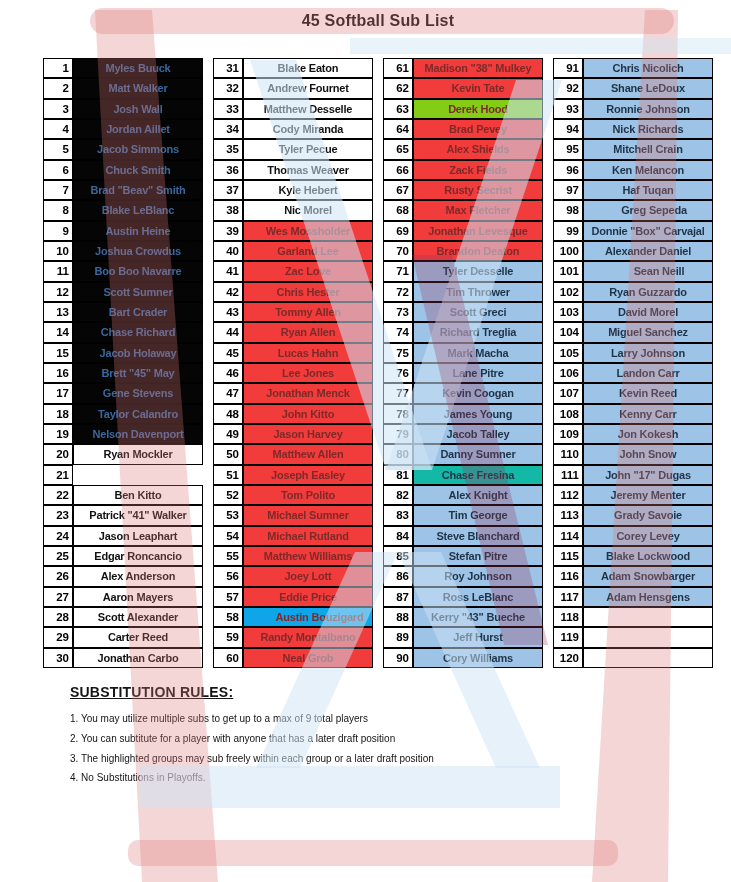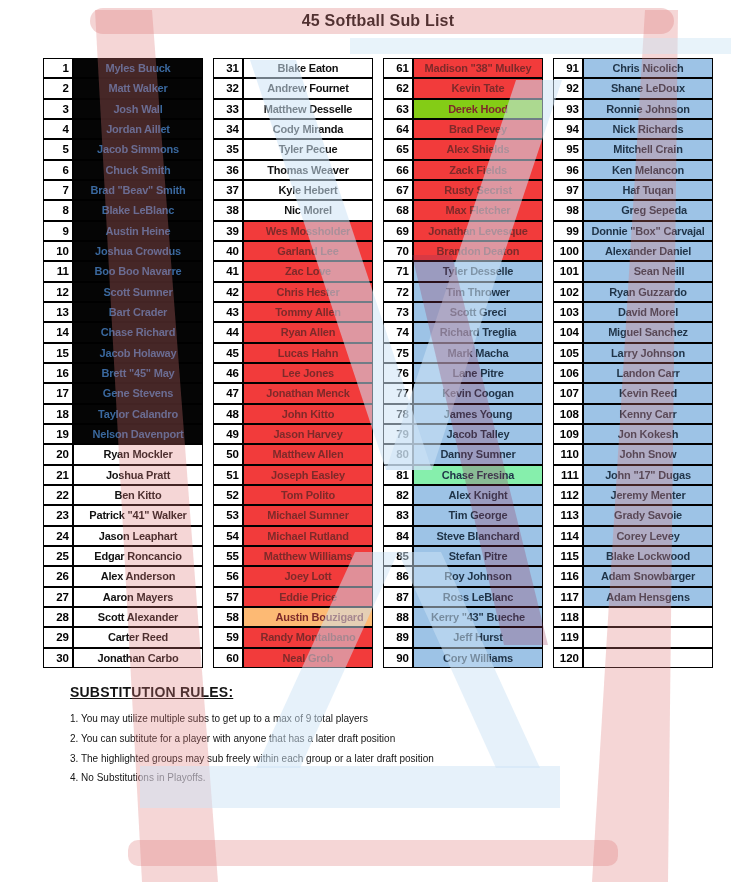--- a/index.html
+++ b/index.html
@@ -123,21 +123,20 @@
       <div class="row">
         <div class="num">19</div>
         <div class="nm" style="background: rgb(5, 5, 5); color: rgb(58, 104, 158);">Nelson Davenport</div>
       </div>
       <div class="row">
         <div class="num">20</div>
         <div class="nm" style="background: rgb(255, 255, 255); color: rgb(17, 17, 17);">Ryan Mockler</div>
       </div>
       <div class="row">
         <div class="num">21</div>
-        <div class="nm" style="background: rgb(255, 255, 255); color: rgb(17, 17, 17);">Joshua Pratt</div>
       </div>
       <div class="row">
         <div class="num">22</div>
         <div class="nm" style="background: rgb(255, 255, 255); color: rgb(17, 17, 17);">Ben Kitto</div>
       </div>
       <div class="row">
         <div class="num">23</div>
         <div class="nm" style="background: rgb(255, 255, 255); color: rgb(17, 17, 17);">Patrick "41" Walker</div>
       </div>
       <div class="row">
@@ -273,21 +272,21 @@
       <div class="row">
         <div class="num">56</div>
         <div class="nm" style="background: rgb(242, 59, 59); color: rgb(126, 42, 42);">Joey Lott</div>
       </div>
       <div class="row">
         <div class="num">57</div>
         <div class="nm" style="background: rgb(242, 59, 59); color: rgb(126, 42, 42);">Eddie Price</div>
       </div>
       <div class="row">
         <div class="num">58</div>
-        <div class="nm" style="background: #fdba74; color: rgb(126, 42, 42); padding-left: 23px;">Austin Bouzigard</div>
+        <div class="nm" style="background: #0ea5e9; color: rgb(126, 42, 42); padding-left: 23px;">Austin Bouzigard</div>
       </div>
       <div class="row">
         <div class="num">59</div>
         <div class="nm" style="background: rgb(242, 59, 59); color: rgb(126, 42, 42);">Randy Montalbano</div>
       </div>
       <div class="row">
         <div class="num">60</div>
         <div class="nm" style="background: rgb(242, 59, 59); color: rgb(126, 42, 42);">Neal Grob</div>
       </div>
     </div>
@@ -367,21 +366,21 @@
       <div class="row">
         <div class="num">79</div>
         <div class="nm" style="background: rgb(157, 195, 230); color: rgb(31, 51, 71);">Jacob Talley</div>
       </div>
       <div class="row">
         <div class="num">80</div>
         <div class="nm" style="background: rgb(157, 195, 230); color: rgb(31, 51, 71);">Danny Sumner</div>
       </div>
       <div class="row">
         <div class="num">81</div>
-        <div class="nm" style="background: #86efac; color: rgb(31, 51, 71);">Chase Fresina</div>
+        <div class="nm" style="background: #14b8a6; color: rgb(31, 51, 71);">Chase Fresina</div>
       </div>
       <div class="row">
         <div class="num">82</div>
         <div class="nm" style="background: rgb(157, 195, 230); color: rgb(31, 51, 71);">Alex Knight</div>
       </div>
       <div class="row">
         <div class="num">83</div>
         <div class="nm" style="background: rgb(157, 195, 230); color: rgb(31, 51, 71);">Tim George</div>
       </div>
       <div class="row">

